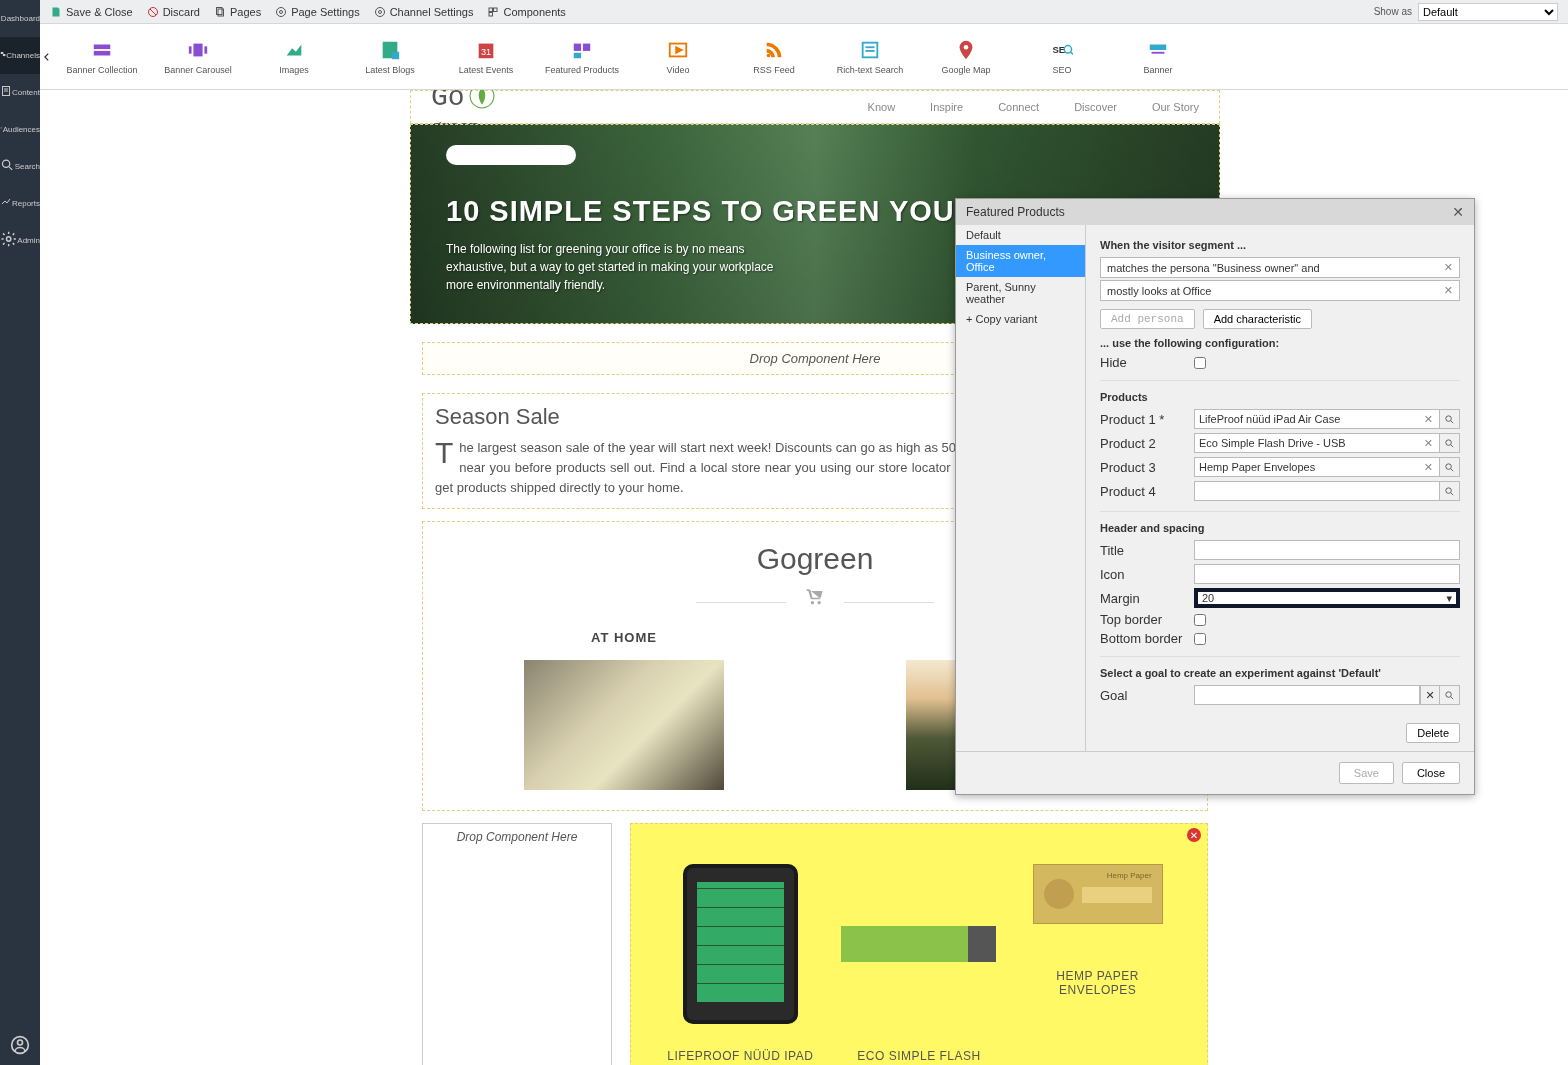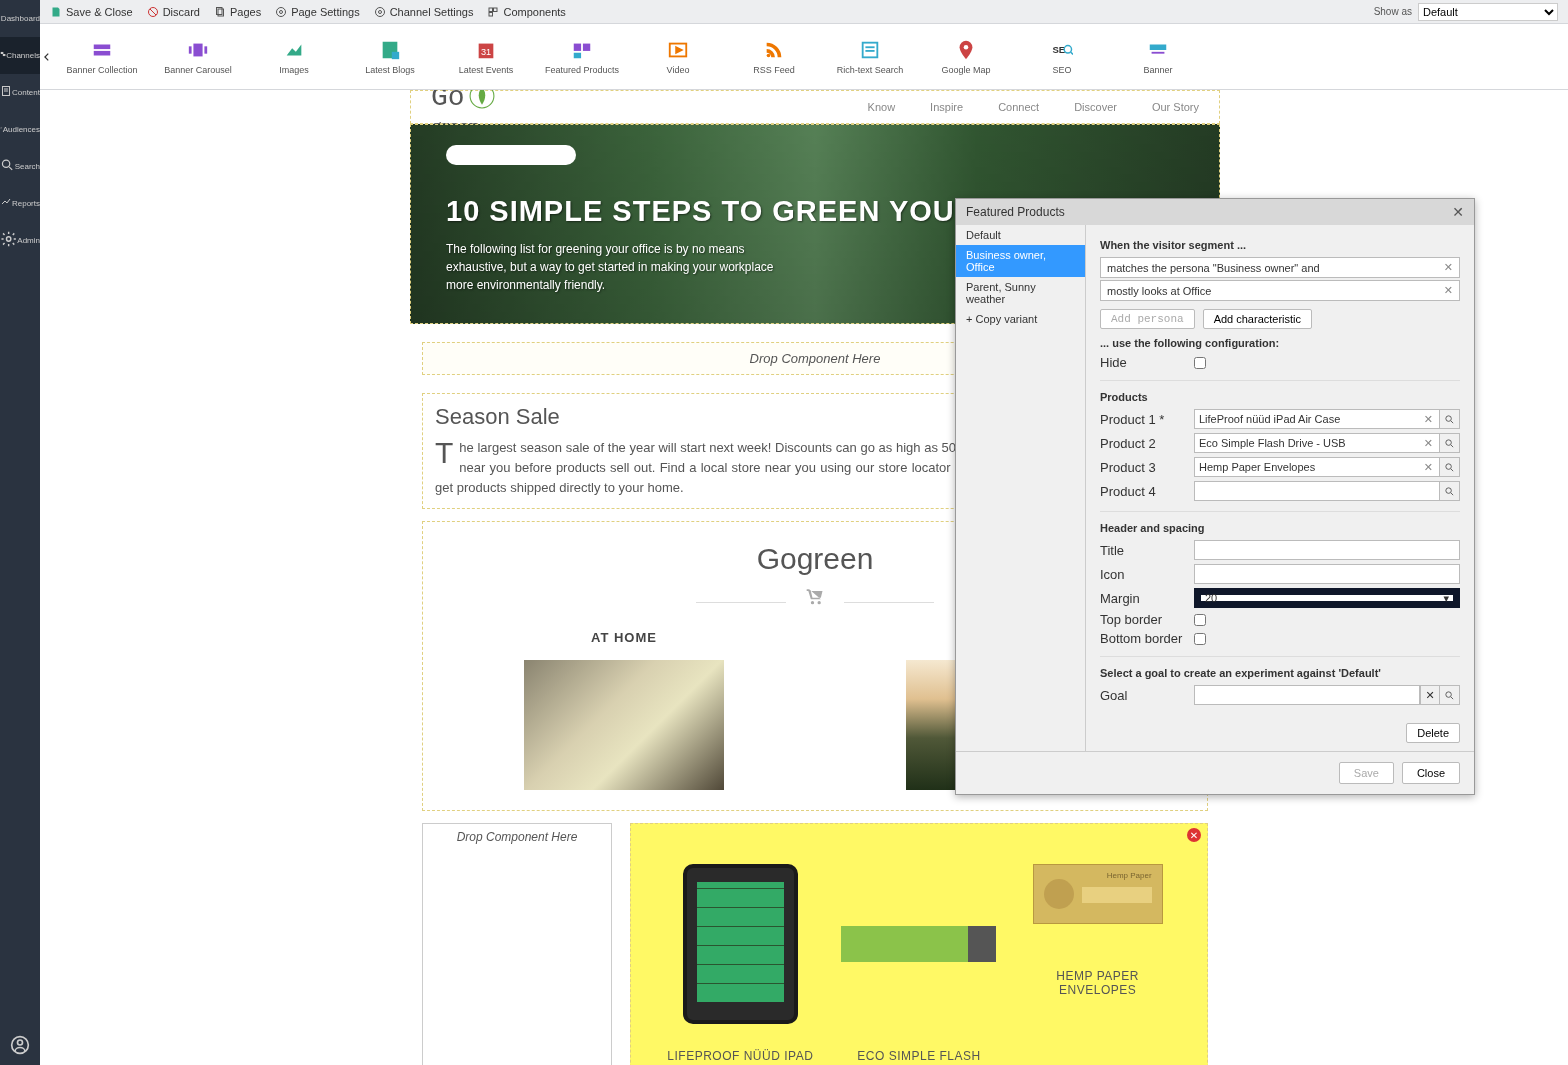--- a/index.html
+++ b/index.html
@@ -98,21 +98,21 @@
 .config .btn-row { display: flex; gap: 8px; margin: 8px 0; }
 .config hr { border: none; border-top: 1px solid #ddd; margin: 10px 0; }
 .config .heading { font-weight: bold; margin: 6px 0; }
 .dialog-ft { border-top: 1px solid #ccc; padding: 10px 14px; display: flex; justify-content: flex-end; gap: 8px; }
 .dialog-ft button { font-size: 11px; padding: 4px 14px; border: 1px solid #bbb; background: #fff; cursor: pointer; border-radius: 2px; }
 .dialog-ft button.disabled { color: #aaa; }
 .chk { width: 12px; height: 12px; }
 .segments { margin-bottom: 6px; }
 .seg-line { border: 1px solid #bbb; background: #fff; padding: 3px 6px; font-size: 11px; display: flex; align-items: center; margin-bottom: 2px; }
 .seg-line .x { margin-left: auto; color: #888; cursor: pointer; }
-.margin-sel { flex: 1; height: 20px; border: 7px solid #0f172a; display: flex; align-items: center; padding: 0 4px; font-size: 11px; background: #fff; }
+.margin-sel { flex: 1; height: 20px; border: 4px solid #0f172a; display: flex; align-items: center; padding: 0 4px; font-size: 11px; background: #fff; }
 .margin-sel .dd { margin-left: auto; cursor: pointer; }
 </style>
 </head>
 <body>
 
 <div class="sidebar">
   <div class="sidebar-item">
     <svg viewBox="0 0 24 24" fill="none" stroke="#ccc" stroke-width="2">
         <circle cx="12" cy="12" r="9"></circle>
         <path d="M12 12 L16 8"></path>

